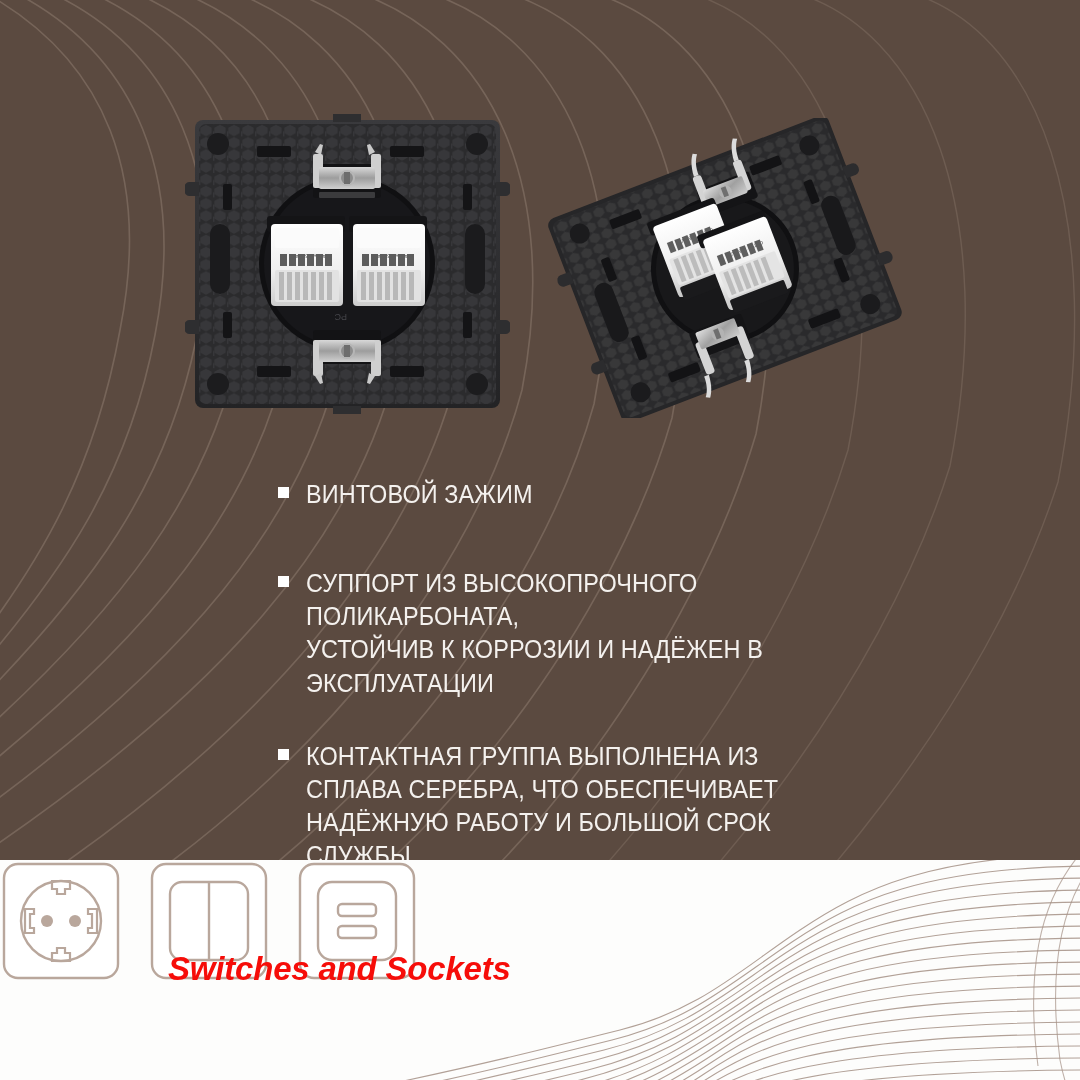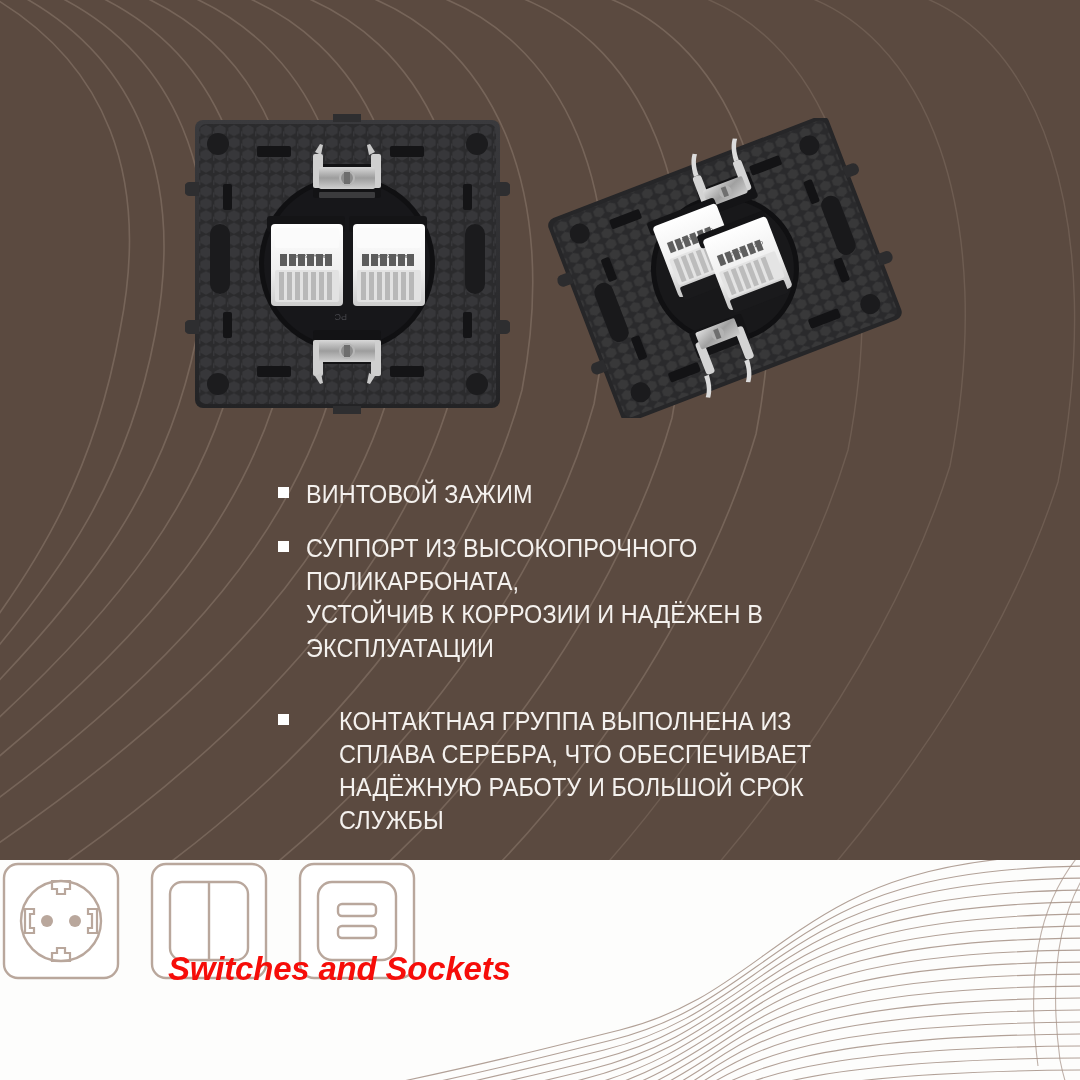--- a/index.html
+++ b/index.html
@@ -20,37 +20,37 @@
   
   .product{position:absolute;}
   .prod-a{left:185px;top:112px;width:325px;height:305px;}
   .prod-b{left:530px;top:118px;width:400px;height:300px;}
 
   
   .features{
     position:absolute;left:278px;top:478px;width:640px;
   }
   .feature{display:flex;align-items:flex-start;margin-bottom:30px;}
-  .feature:last-child{margin-bottom:0;gap:33px;}
+  .feature:last-child{margin-bottom:0;}
   .bullet{
     width:11px;height:11px;background:#ffffff;flex:0 0 11px;
     margin-top:9px;margin-right:17px;
   }
   .feature-text{
     color:#f4f1ee;
     font-size:25.5px;
     line-height:1.30;
     letter-spacing:.1px;
     font-weight:400;
     text-transform:uppercase;
     transform:scaleX(.92);
     transform-origin:left center;
     white-space:pre-line;
   }
-  .f1{margin-bottom:21px;}
+  .f1{margin-bottom:56px;}
   .f2{margin-bottom:40px;}
 
   
   .footer{
     position:absolute;left:0;top:860px;width:1080px;height:220px;
     background:#fdfdfc;overflow:hidden;
   }
   .footer-lines{position:absolute;left:0;top:0;width:1080px;height:220px;}
 
   .brand{

